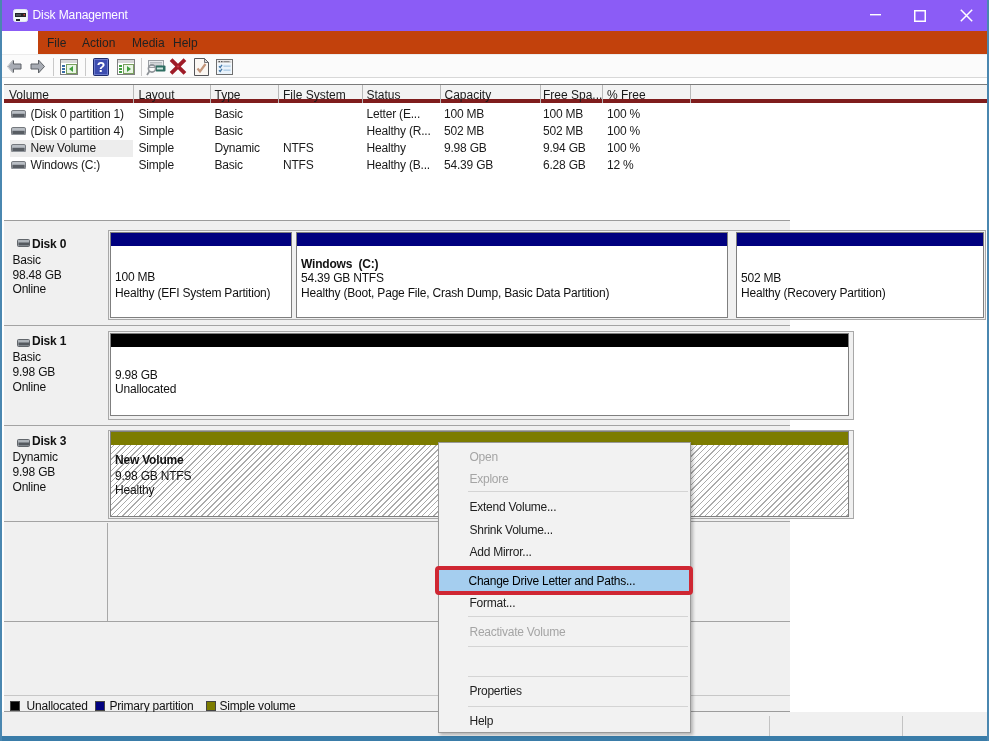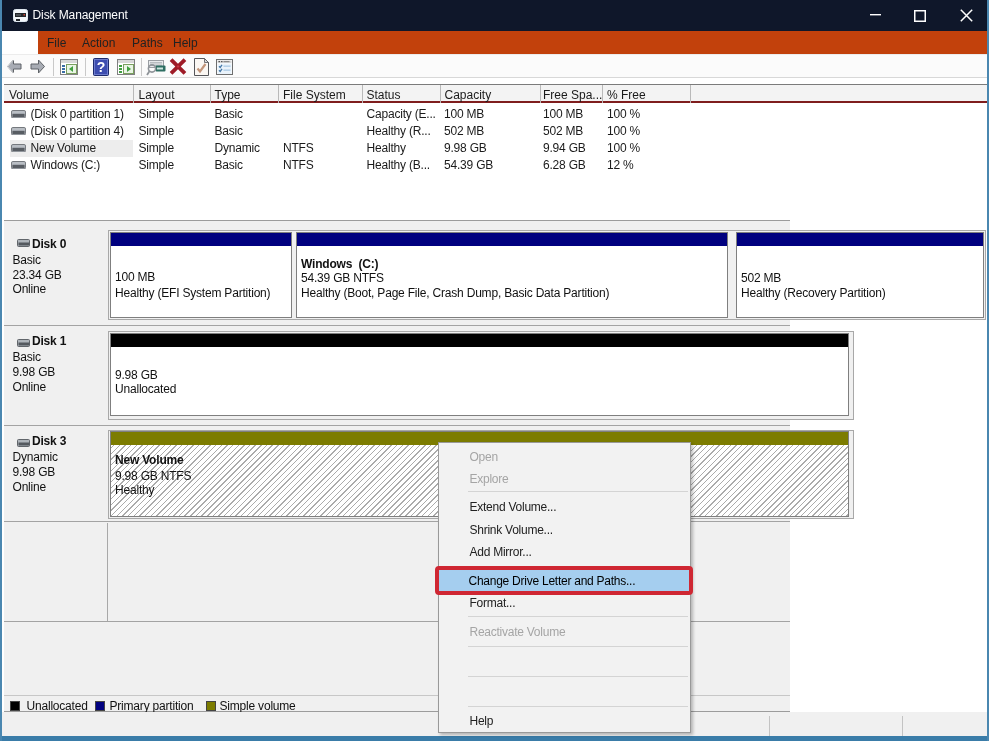--- a/index.html
+++ b/index.html
@@ -2,32 +2,32 @@
 <html><head>
 <meta charset="utf-8">
 <style>
   html,body{margin:0;padding:0;}
   *{box-sizing:border-box;}
   body{font-family:"Liberation Sans",sans-serif;}
   #win{position:relative;width:989px;height:741px;background:#fff;overflow:hidden;
        border-left:2px solid #4a87b0;border-right:2px solid #4a87b0;}
   .abs{position:absolute;}
   
-  #title{left:0;top:0;width:100%;height:31px;background:#0f172a;}
+  #title{left:0;top:0;width:100%;height:31px;background:#8b5cf6;}
   #title .txt{position:absolute;left:30.5px;top:8px;color:#fff;font-size:12px;letter-spacing:-0.1px;}
   
   #menubar{left:0;top:31px;width:100%;height:23px;background:#c2410c;margin-left:36px;}
   #menubar span{position:absolute;top:5px;font-size:12px;color:#222;}
   
   #toolbar{left:0;top:54px;width:100%;height:24px;background:#fbfbfb;border-top:1px solid #ececec;border-bottom:1px solid #d8d8d8;}
   .tsep{position:absolute;top:3px;width:1px;height:18px;background:#c9c9c9;}
   
   #listpane{left:2px;top:84px;width:985px;height:136px;background:#fff;border-top:1px solid #7b7b7b;}
   .hsep{position:absolute;top:0px;width:1px;height:18px;background:#b9b9b9;}
-  #hdr{position:absolute;left:0;top:0;width:100%;height:18px;background:#f3f3f3;border-bottom:2px solid #7f1d1d;}
+  #hdr{position:absolute;left:0;top:0;width:100%;height:18px;background:#f3f3f3;border-bottom:4px solid #7f1d1d;}
   #hdr span{position:absolute;top:2.5px;font-size:12px;color:#1b1b1b;}
   .row{position:absolute;left:0;width:100%;height:17px;}
   .row span{position:absolute;top:0.5px;font-size:12px;color:#1b1b1b;white-space:nowrap;letter-spacing:-0.2px;}
   .vico{position:absolute;left:6.5px;top:3.5px;width:15px;height:8.5px;}
   
   #gpane{left:2px;top:220px;width:786px;height:492px;background:#f0f0f0;border-top:1px solid #9c9c9c;border-bottom:1px solid #9c9c9c;}
   .rowdiv{position:absolute;left:0;width:100%;height:1px;background:#a3a3a3;}
   .dlabel{position:absolute;left:3px;width:100px;background:#f0f0f0;}
   .dlabel .b{font-weight:bold;font-size:12px;color:#111;letter-spacing:-0.2px;}
   .dlabel div{font-size:12px;color:#111;letter-spacing:-0.2px;}
@@ -75,21 +75,21 @@
     <svg class="abs" style="left:912px;top:10px" width="12" height="12">
         <rect x="0.75" y="0.75" width="10.5" height="10.5" fill="none" stroke="#fff" stroke-width="1.5"></rect>
       </svg>
     <svg class="abs" style="left:958px;top:9px" width="13" height="13" viewBox="0 0 13 13">
         <path d="M0.8 0.8 L12.2 12.2 M12.2 0.8 L0.8 12.2" stroke="#fff" stroke-width="1.5"></path>
       </svg>
   </div>
   <div id="menubar" class="abs">
     <span style="left:9px">File</span>
     <span style="left:44px">Action</span>
-    <span style="left:94px">Paths</span>
+    <span style="left:94px">Media</span>
     <span style="left:135px">Help</span>
   </div>
   <div id="toolbar" class="abs">
     <svg class="abs" style="left:4px;top:3px" width="17" height="17" viewBox="0 0 17 17">
       <path d="M7.5 2 L1.5 8.5 L7.5 15 L7.5 11 L15 11 L15 6 L7.5 6 Z" fill="#a8acb4" stroke="#5f6368" stroke-width="1"></path>
       <path d="M7.5 2 L1.5 8.5 L7.5 15" fill="none" stroke="#d8dadd" stroke-width="1"></path>
     </svg>
     <svg class="abs" style="left:27px;top:3px" width="17" height="17" viewBox="0 0 17 17">
       <path d="M9.5 2 L15.5 8.5 L9.5 15 L9.5 11 L2 11 L2 6 L9.5 6 Z" fill="#a8acb4" stroke="#5f6368" stroke-width="1"></path>
     </svg>
@@ -170,21 +170,21 @@
       <div class="hsep" style="left:686px"></div>
     </div>
     <div class="row" style="top:21px">
       <svg class="vico" viewBox="0 0 16 9">
           <rect x="0.5" y="0.5" width="15" height="8" rx="1.5" fill="#b9bec4" stroke="#6e7277"></rect>
           <rect x="1.5" y="4" width="13" height="3.5" fill="#585d63"></rect>
         </svg>
       <span style="left:26.5px">(Disk 0 partition 1)</span>
       <span style="left:134.5px">Simple</span>
       <span style="left:210.5px">Basic</span>
-      <span style="left:362.5px">Capacity (E...</span>
+      <span style="left:362.5px">Letter (E...</span>
       <span style="left:440px">100 MB</span>
       <span style="left:539px">100 MB</span>
       <span style="left:603px">100 %</span>
     </div>
     <div class="row" style="top:38px">
       <svg class="vico" viewBox="0 0 16 9">
           <rect x="0.5" y="0.5" width="15" height="8" rx="1.5" fill="#b9bec4" stroke="#6e7277"></rect>
           <rect x="1.5" y="4" width="13" height="3.5" fill="#585d63"></rect>
         </svg>
       <span style="left:26.5px">(Disk 0 partition 4)</span>
@@ -227,21 +227,21 @@
   </div>
   <div id="gpane" class="abs">
 
     <div class="dlabel" style="top:4px;height:99px">
       <svg class="abs" style="left:10px;top:14px" width="13" height="8" viewBox="0 0 13 8">
           <rect x="0.5" y="0.5" width="12" height="7" rx="1" fill="#aeb4ba" stroke="#60656a"></rect>
           <rect x="1.5" y="3.5" width="11" height="3" fill="#53585e"></rect>
         </svg>
       <div class="b abs" style="left:25px;top:12px">Disk 0</div>
       <div class="abs" style="left:5.5px;top:28px">Basic</div>
-      <div class="abs" style="left:5.5px;top:42.5px">23.34 GB</div>
+      <div class="abs" style="left:5.5px;top:42.5px">98.48 GB</div>
       <div class="abs" style="left:5.5px;top:57px">Online</div>
     </div>
     <div class="strip" style="left:104px;top:9px;width:878px;height:90px"></div>
     <div class="part" style="left:106px;top:11px;width:182px;height:86px">
       <div class="pbar navy"></div>
       <div class="ptxt" style="top:36.5px">100 MB</div>
       <div class="ptxt" style="top:53px">Healthy (EFI System Partition)</div>
     </div>
     <div class="part" style="left:292px;top:11px;width:432px;height:86px">
       <div class="pbar navy"></div>
@@ -329,20 +329,23 @@
       </div>
     <div class="mi" style="top:98px">
         <span>Add Mirror...</span>
       </div>
     <div class="msep" style="top:173px"></div>
     <div class="mi dis" style="top:178px">
         <span>Reactivate Volume</span>
       </div>
     <div class="msep" style="top:203px"></div>
     <div class="msep" style="top:233px"></div>
+    <div class="mi" style="top:237px">
+        <span>Properties</span>
+      </div>
     <div class="msep" style="top:263px"></div>
     <div class="mi" style="top:267px">
         <span>Help</span>
       </div>
   </div>
   <div id="bluefill" class="abs">
       <span style="position:absolute;left:29.5px;top:3.5px;font-size:12px;color:#000000;white-space:nowrap;letter-spacing:-0.25px">Change Drive Letter and Paths...</span>
     </div>
   <div id="redbox" class="abs"></div>
 </div>

